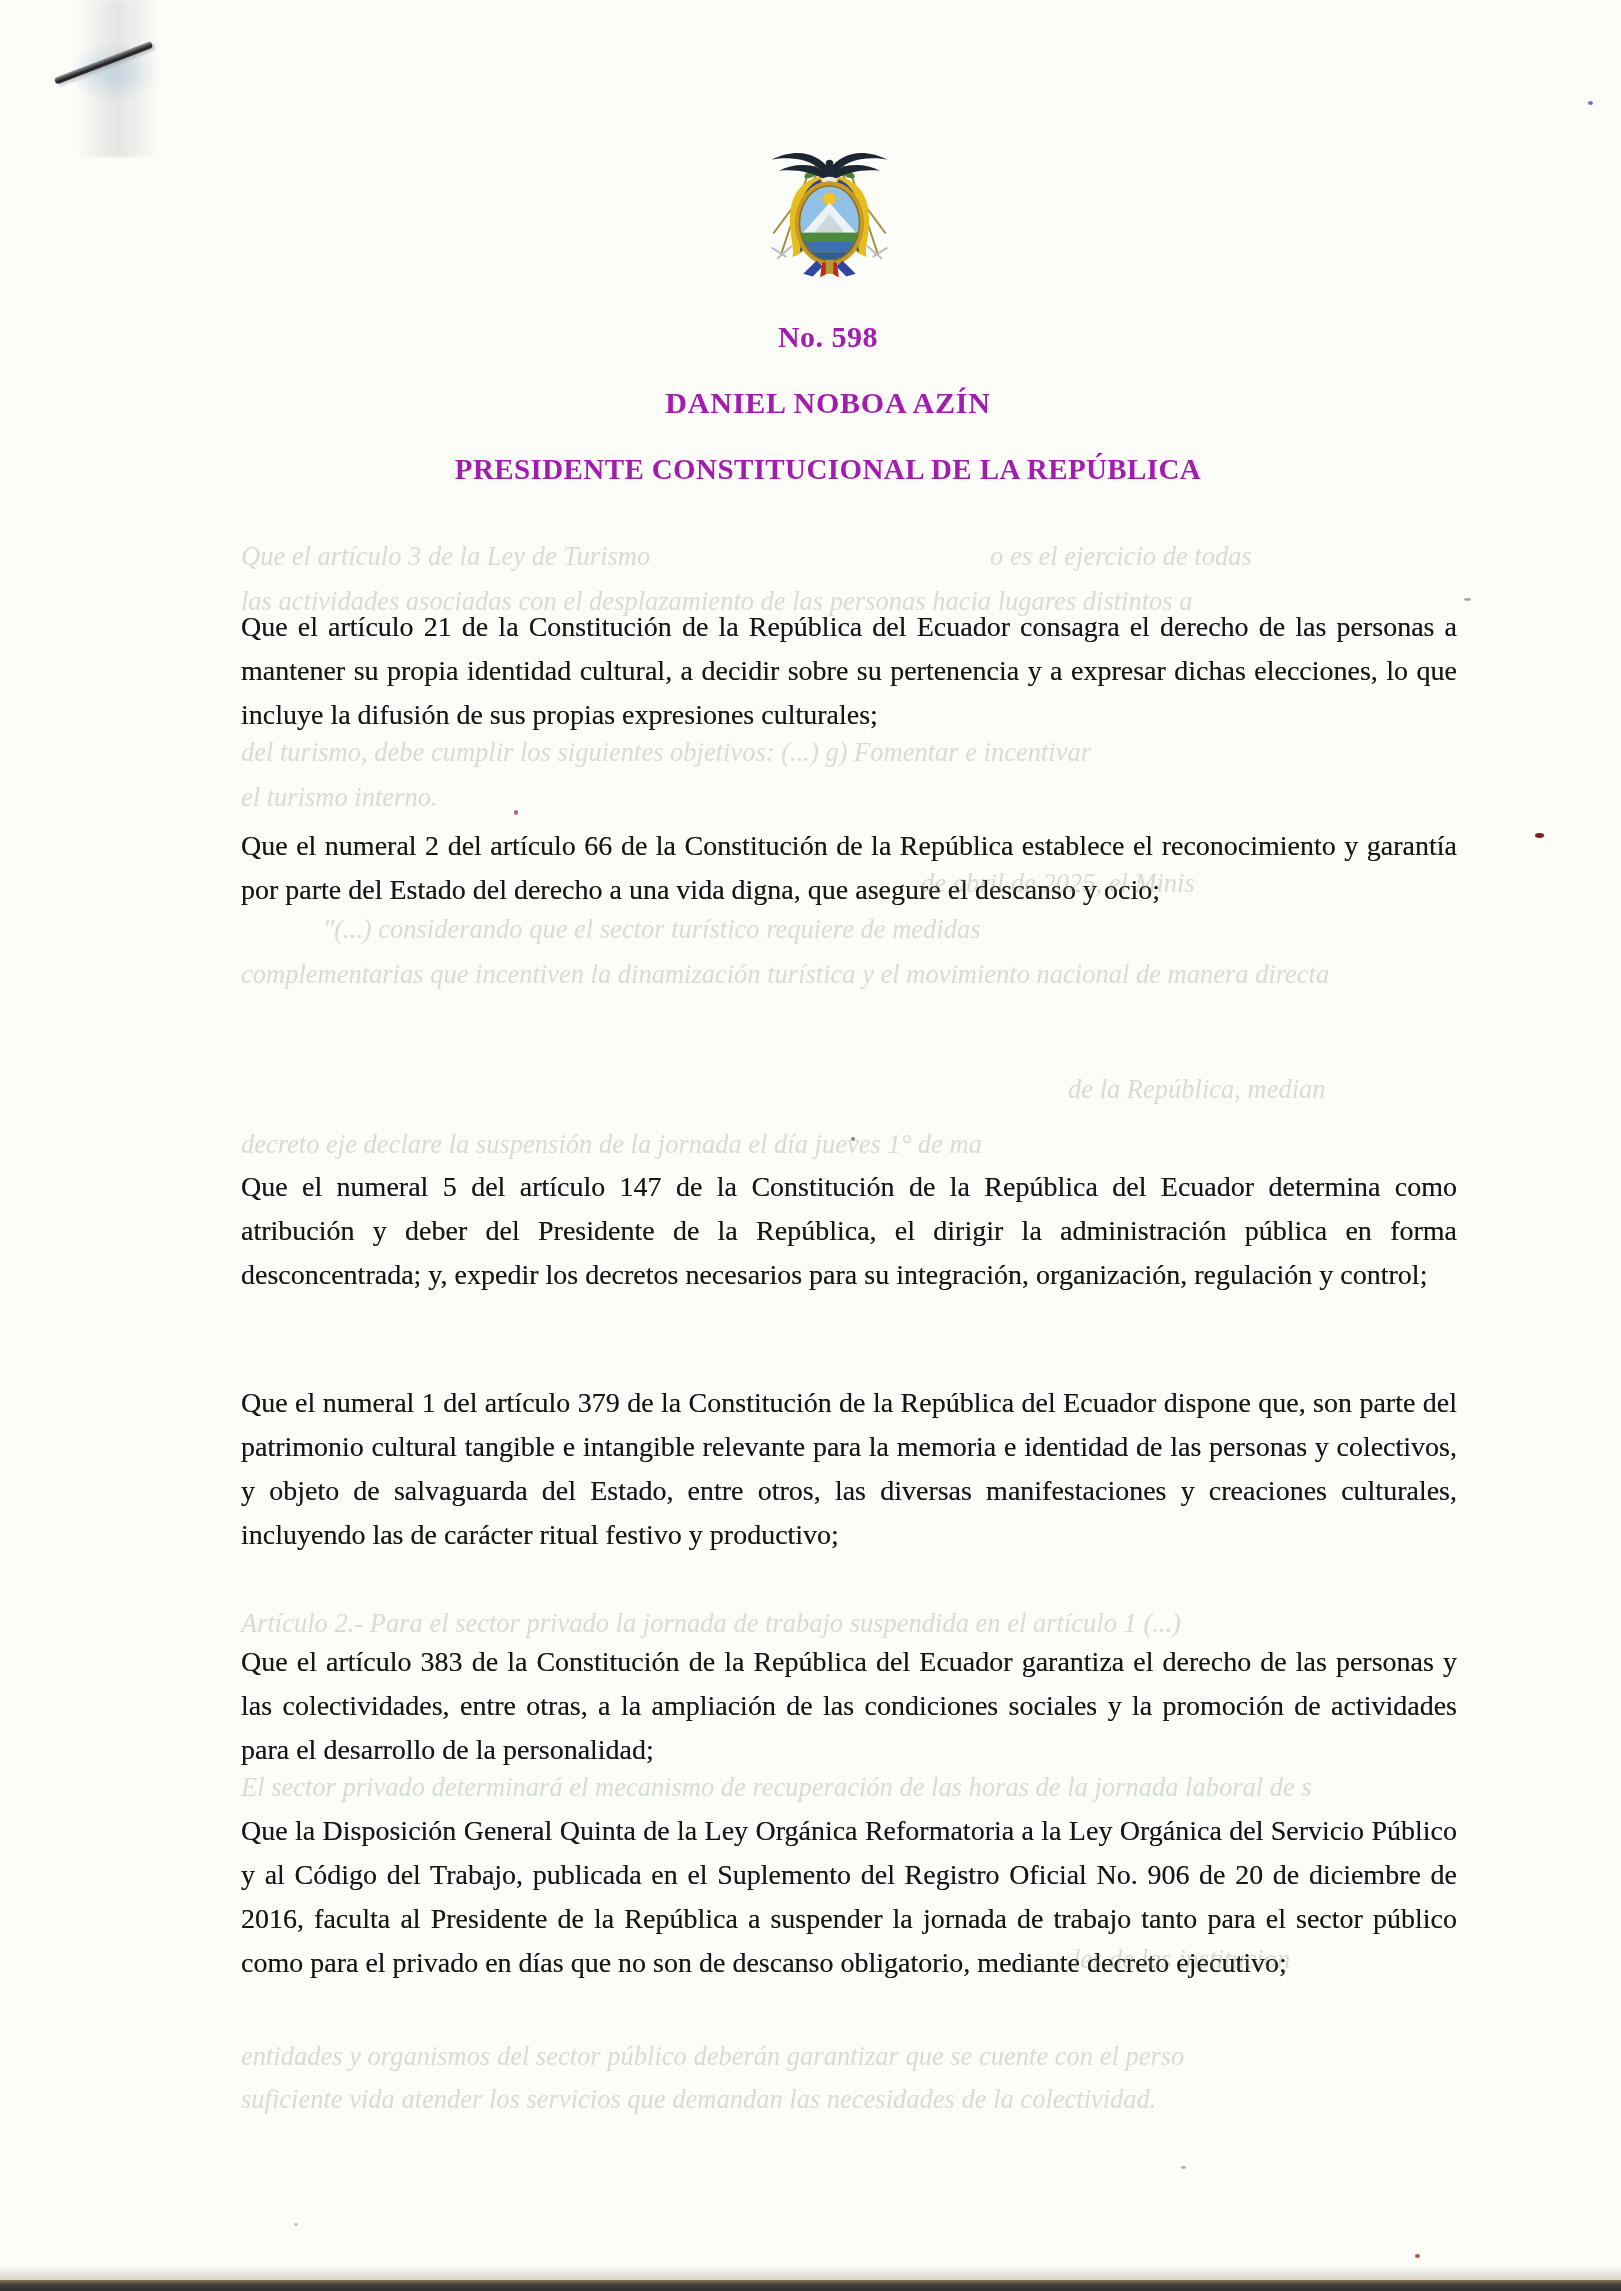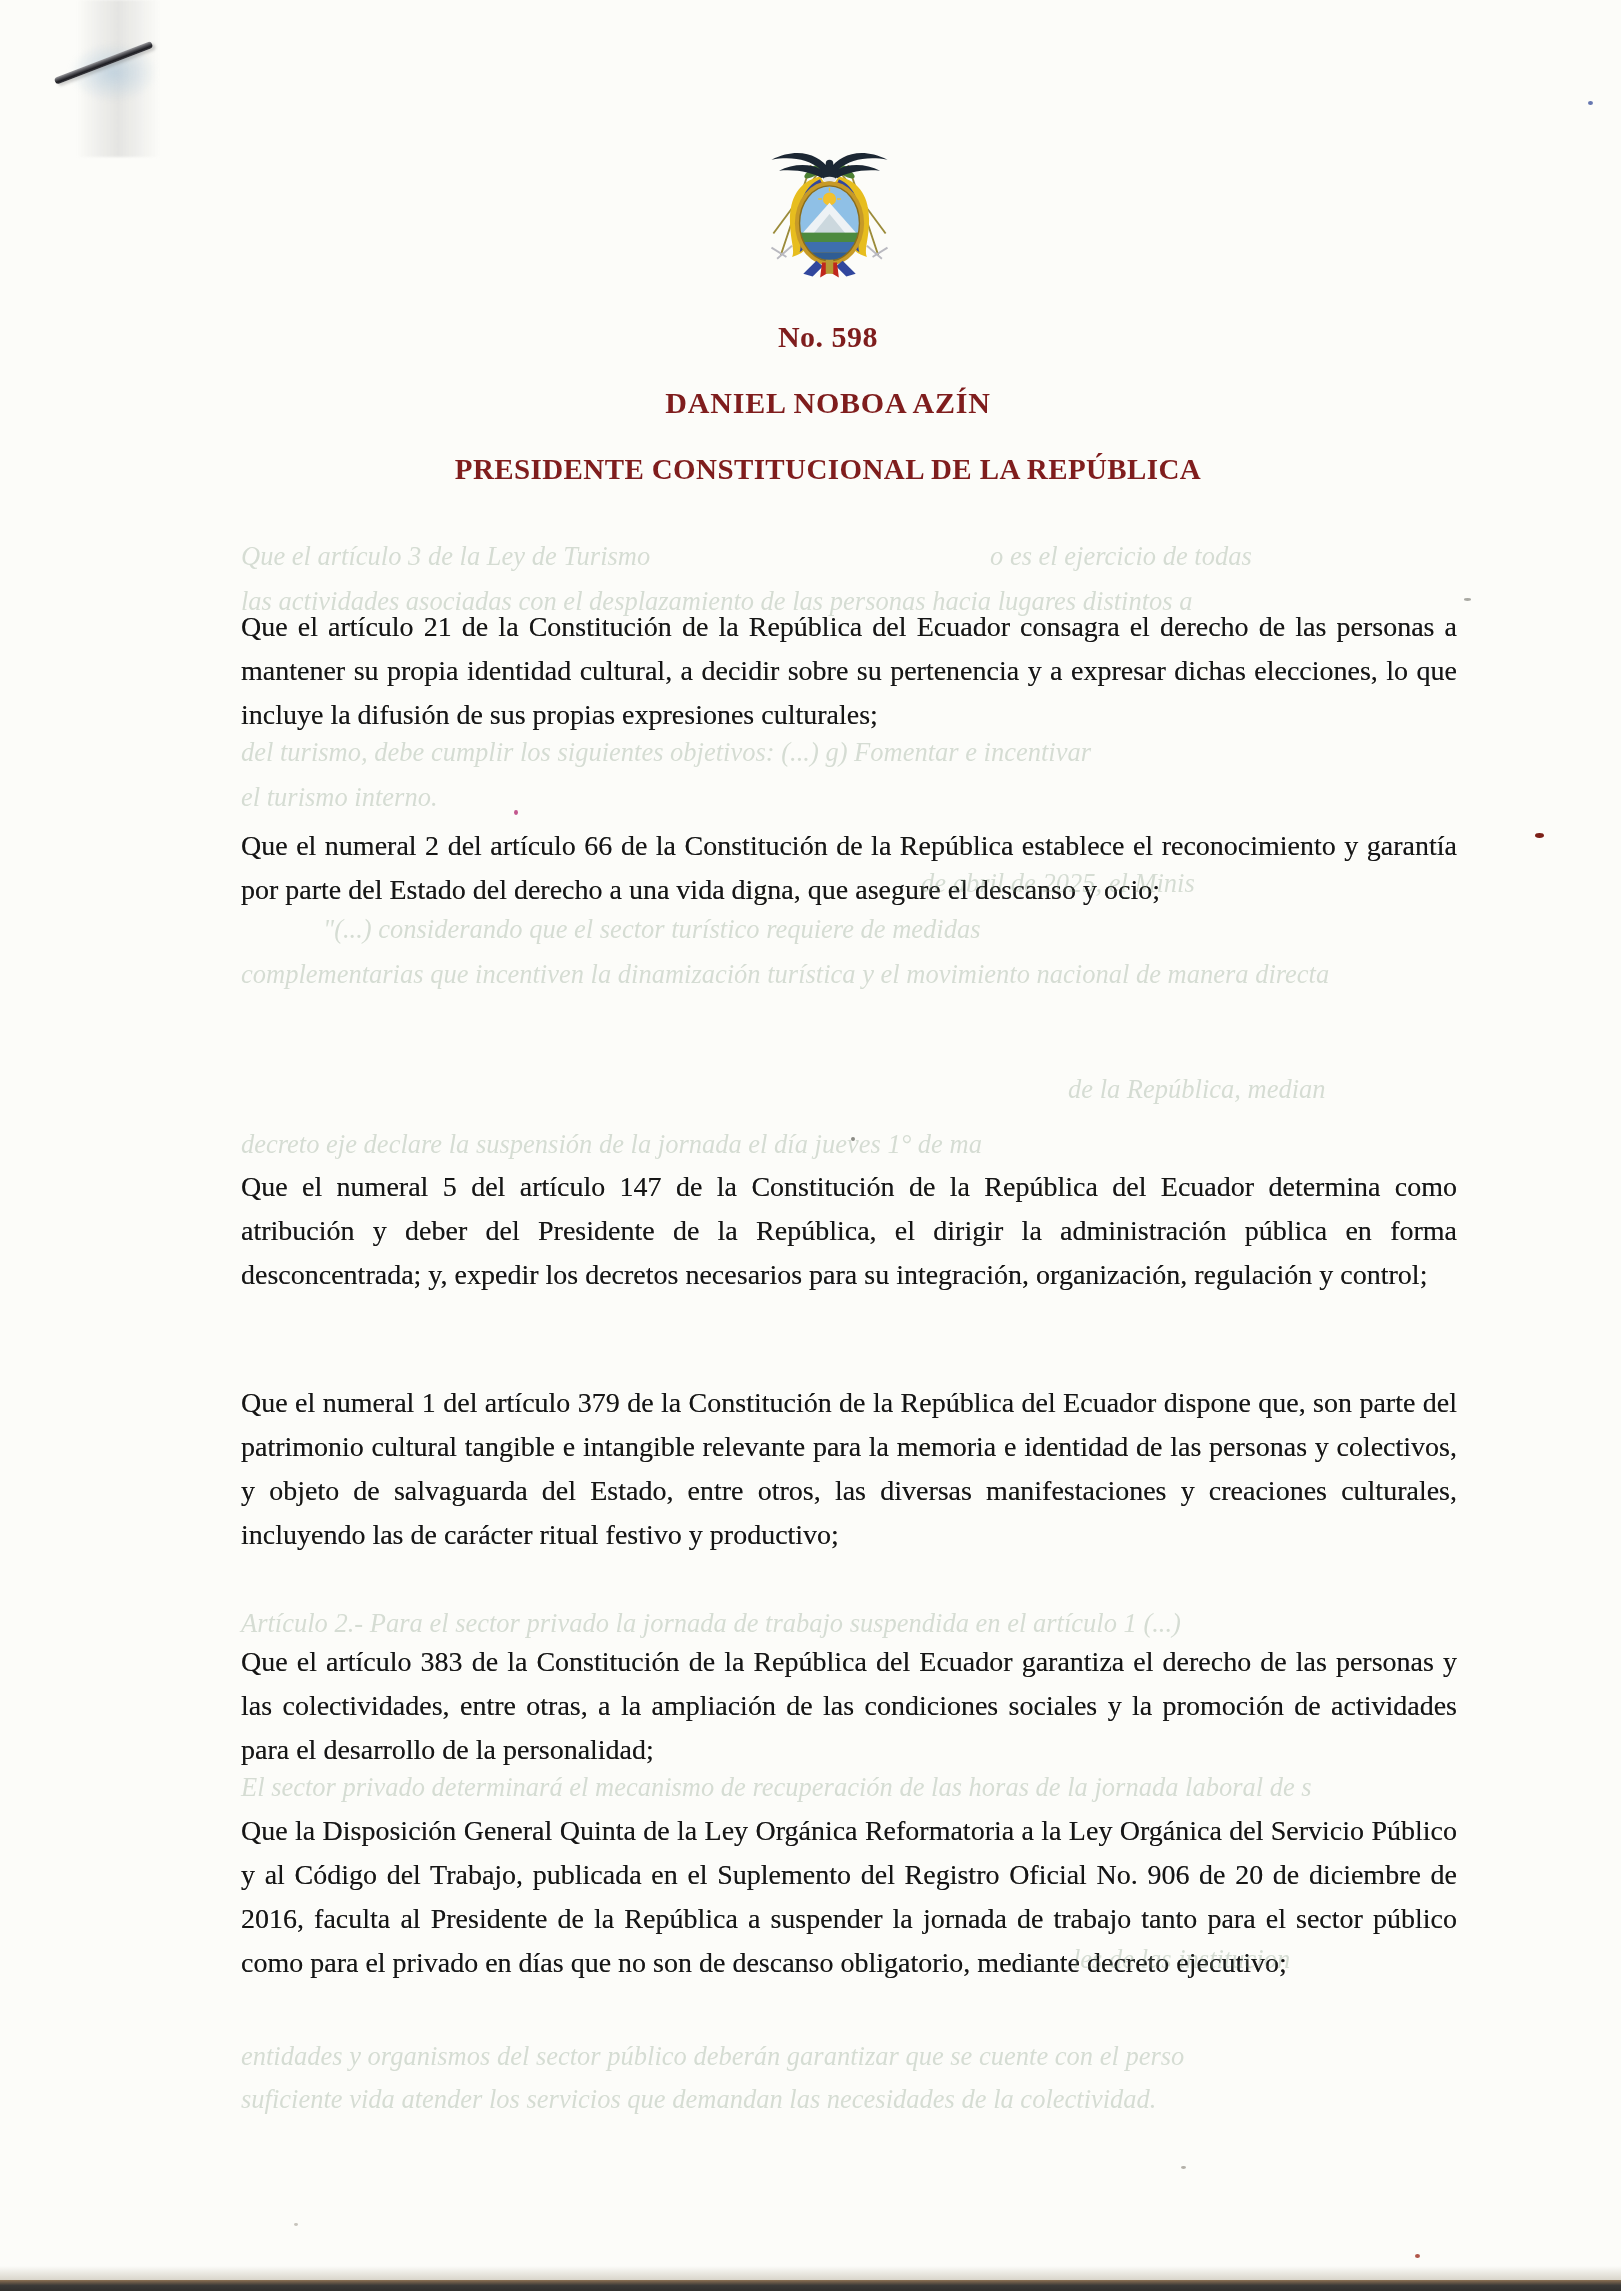--- a/index.html
+++ b/index.html
@@ -3,21 +3,21 @@
 <meta charset="utf-8">
 <style>
   html,body{margin:0;padding:0;}
   body{
     width:1621px;height:2292px;position:relative;overflow:hidden;
     background:#fcfcf9;
     font-family:"Liberation Serif","DejaVu Serif",serif;
   }
   .sheet{position:absolute;inset:0;}
   
-  .center-band{position:absolute;left:176px;width:1304px;text-align:center;color:#7f1d1d;}
+  .center-band{position:absolute;left:176px;width:1304px;text-align:center;color:#a21caf;}
   .h-decree{top:320px;font-size:30px;font-weight:bold;letter-spacing:0.5px;}
   .h-name{top:386px;font-size:30px;font-weight:bold;letter-spacing:0.8px;}
   .h-title{top:453px;font-size:29px;font-weight:bold;letter-spacing:0.4px;}
   .h-consider{top:529px;font-size:31px;font-weight:bold;letter-spacing:0.6px;}
   
   .para{
     position:absolute;left:241px;width:1216px;margin:0;
     font-size:28px;line-height:44px;color:#161616;
     text-align:justify;
     text-shadow:0 0 0.6px rgba(10,10,10,.55);

